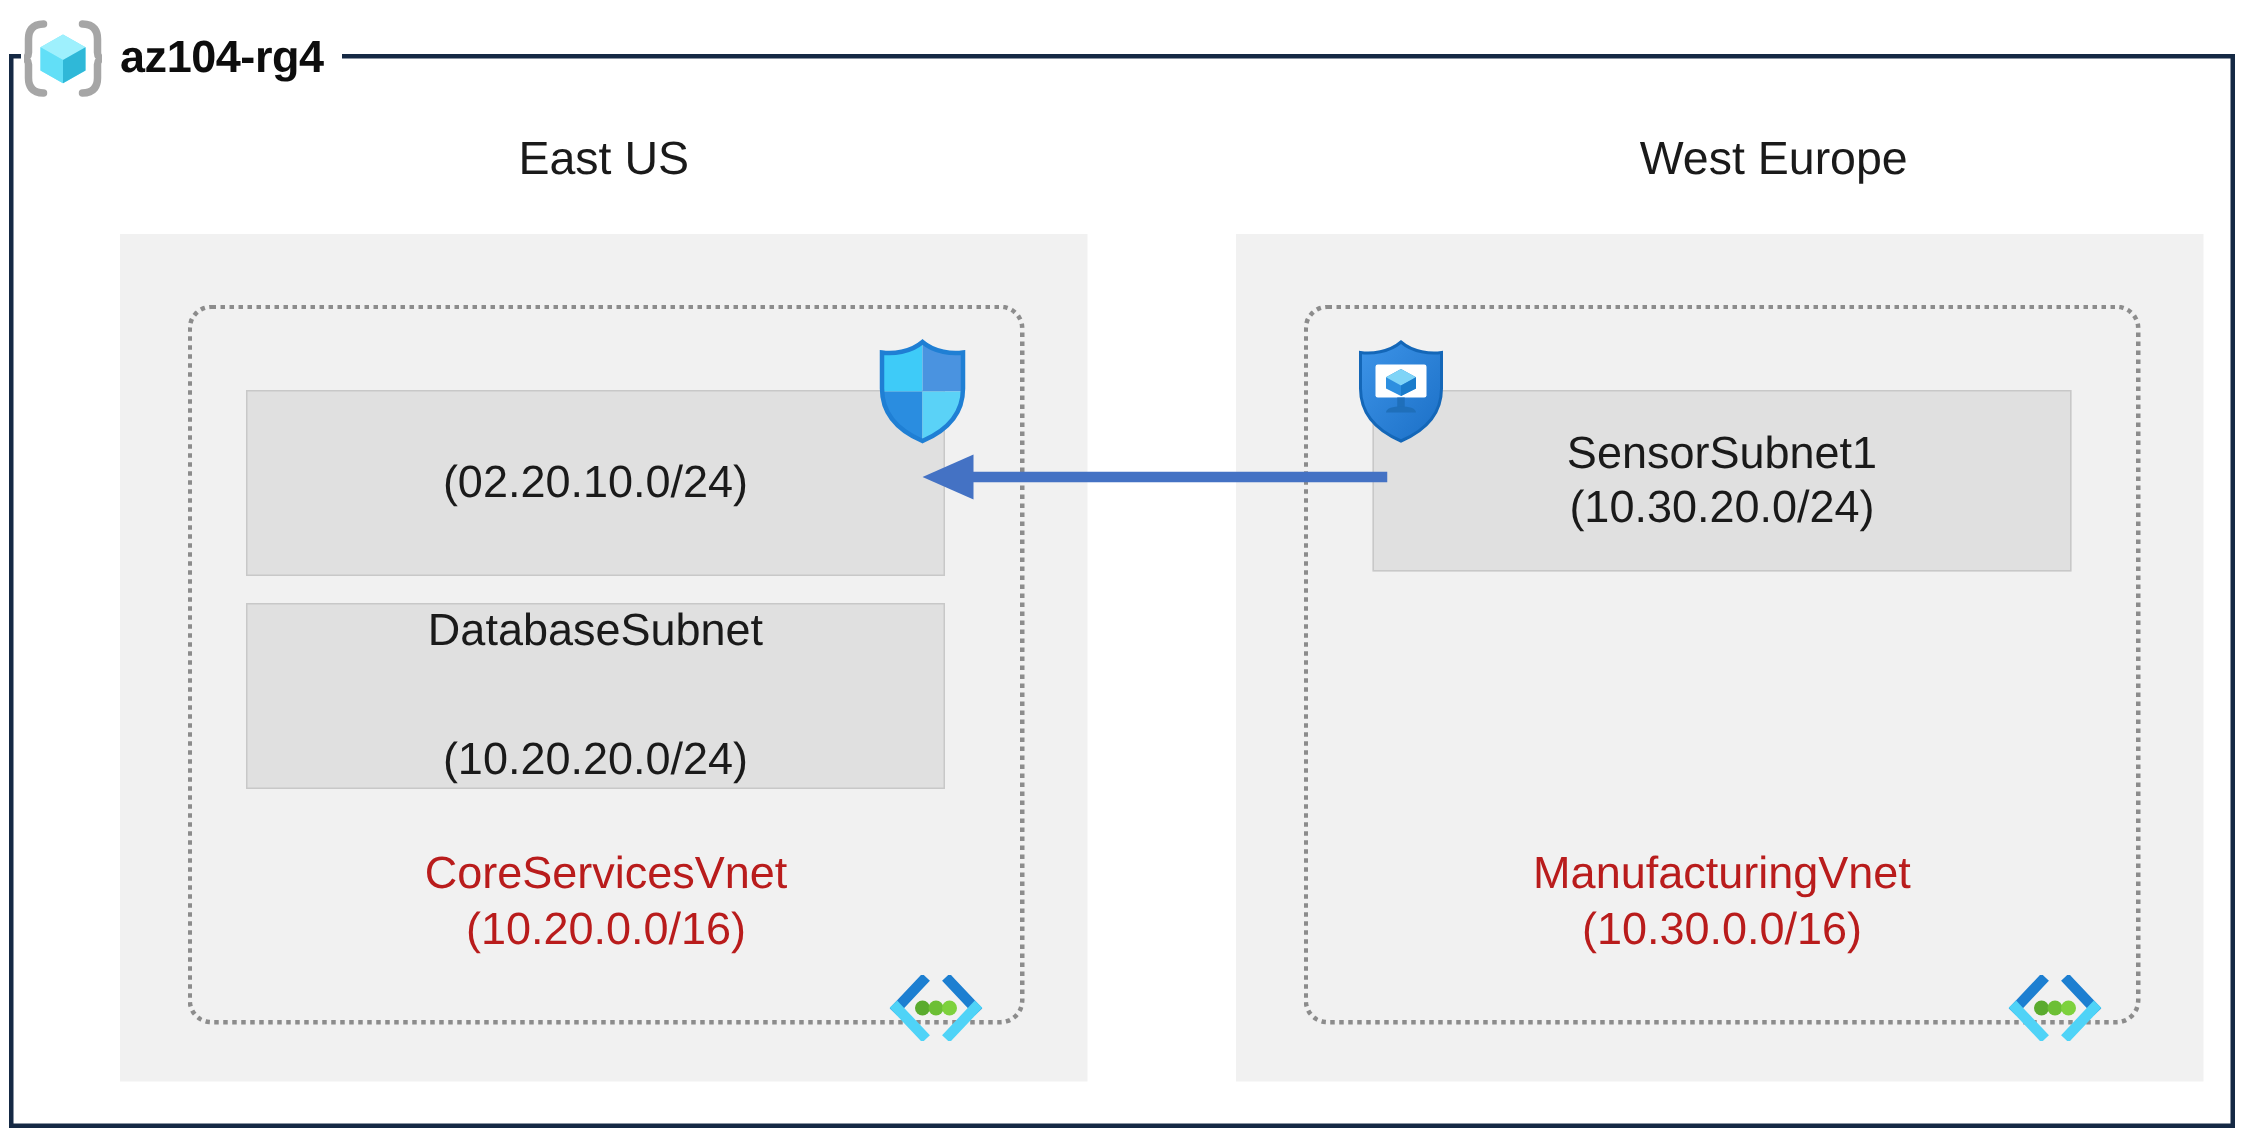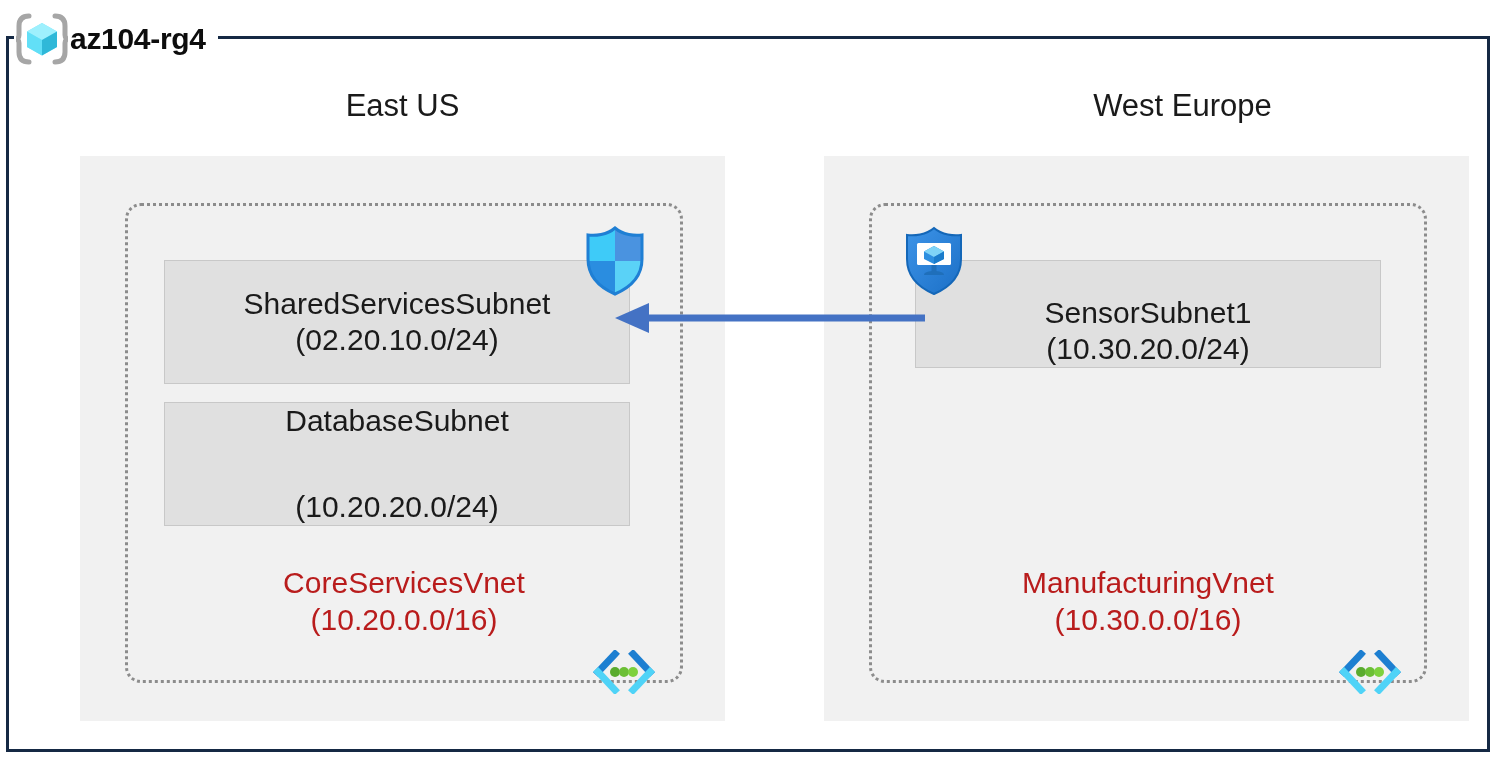--- a/index.html
+++ b/index.html
@@ -28,21 +28,21 @@
   }
   
   .rg-label-mask {
     position: absolute;
     left: 14px;
     top: 18px;
     height: 42px;
     background: #ffffff;
     display: flex;
     align-items: center;
-    gap: 0;
+    gap: 10px;
     padding-right: 12px;
     z-index: 6;
   }
   .rg-title {
     font-size: 30px;
     font-weight: bold;
     color: #0d0d0d;
     letter-spacing: -0.3px;
     white-space: nowrap;
   }
@@ -101,21 +101,21 @@
     justify-content: center;
     font-size: 30px;
     line-height: 1.2;
     color: #1a1a1a;
     white-space: nowrap;
   }
   .subnet .cidr { }
 
   .sn-shared   { left: 164px; top: 260px; width: 466px; height: 124px; }
   .sn-database { left: 164px; top: 402px; width: 466px; height: 124px; justify-content: space-between; }
-  .sn-sensor1  { left: 915px; top: 260px; width: 466px; height: 108px; justify-content: flex-end; }
+  .sn-sensor1  { left: 915px; top: 260px; width: 466px; height: 121px; }
   .sn-sensor2  { left: 915px; top: 402px; width: 466px; height: 124px; }
 
   
   .icon-badge {
     position: absolute;
     z-index: 5;
   }
   .icon-nsg-left  { left: 583px; top: 226px; width: 64px; height: 70px; }
   .icon-nsg-right { left: 902px; top: 226px; width: 64px; height: 70px; }
 
@@ -155,21 +155,20 @@
   <div class="vnet-label vnet-label-core">
     <div>CoreServicesVnet</div>
     <div>(10.20.0.0/16)</div>
   </div>
   <div class="vnet-label vnet-label-manu">
     <div>ManufacturingVnet</div>
     <div>(10.30.0.0/16)</div>
   </div>
 
   <div class="subnet sn-shared">
-    <div>SharedServicesSubnet</div>
     <div class="cidr">(02.20.10.0/24)</div>
   </div>
 
   <div class="subnet sn-database">
     <div>DatabaseSubnet</div>
     <div class="cidr">(10.20.20.0/24)</div>
   </div>
 
   <div class="subnet sn-sensor1">
     <div>SensorSubnet1</div>

